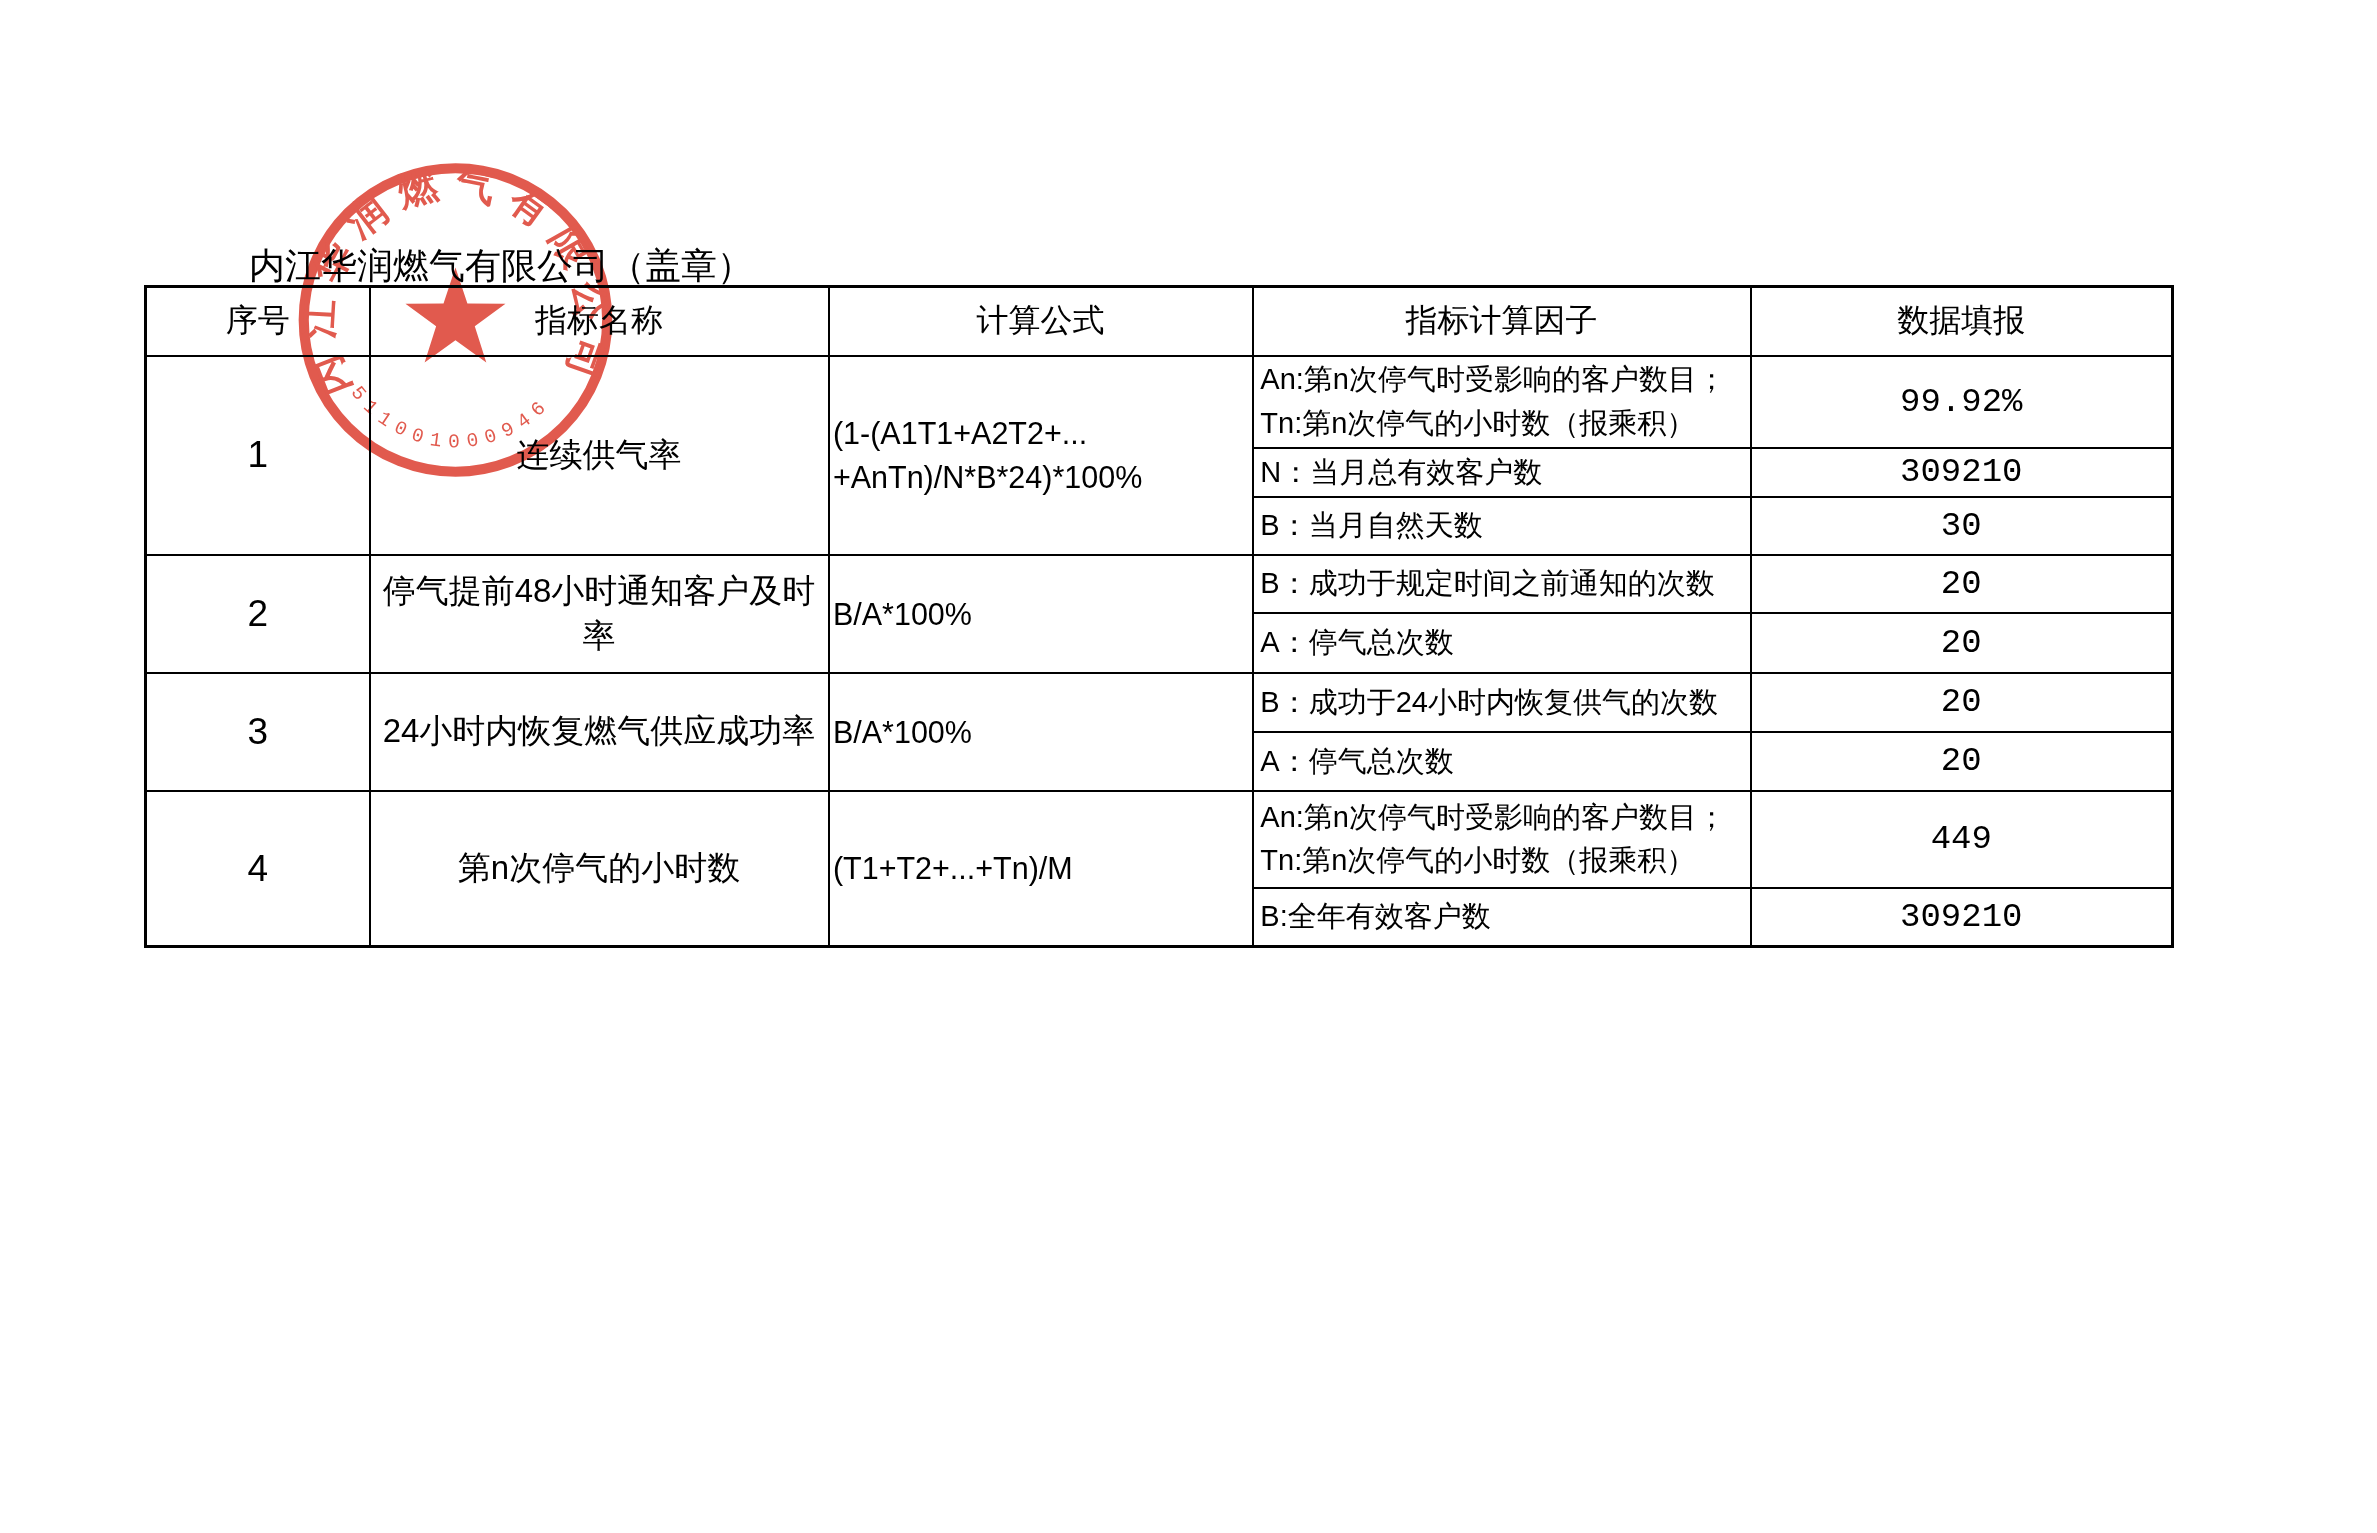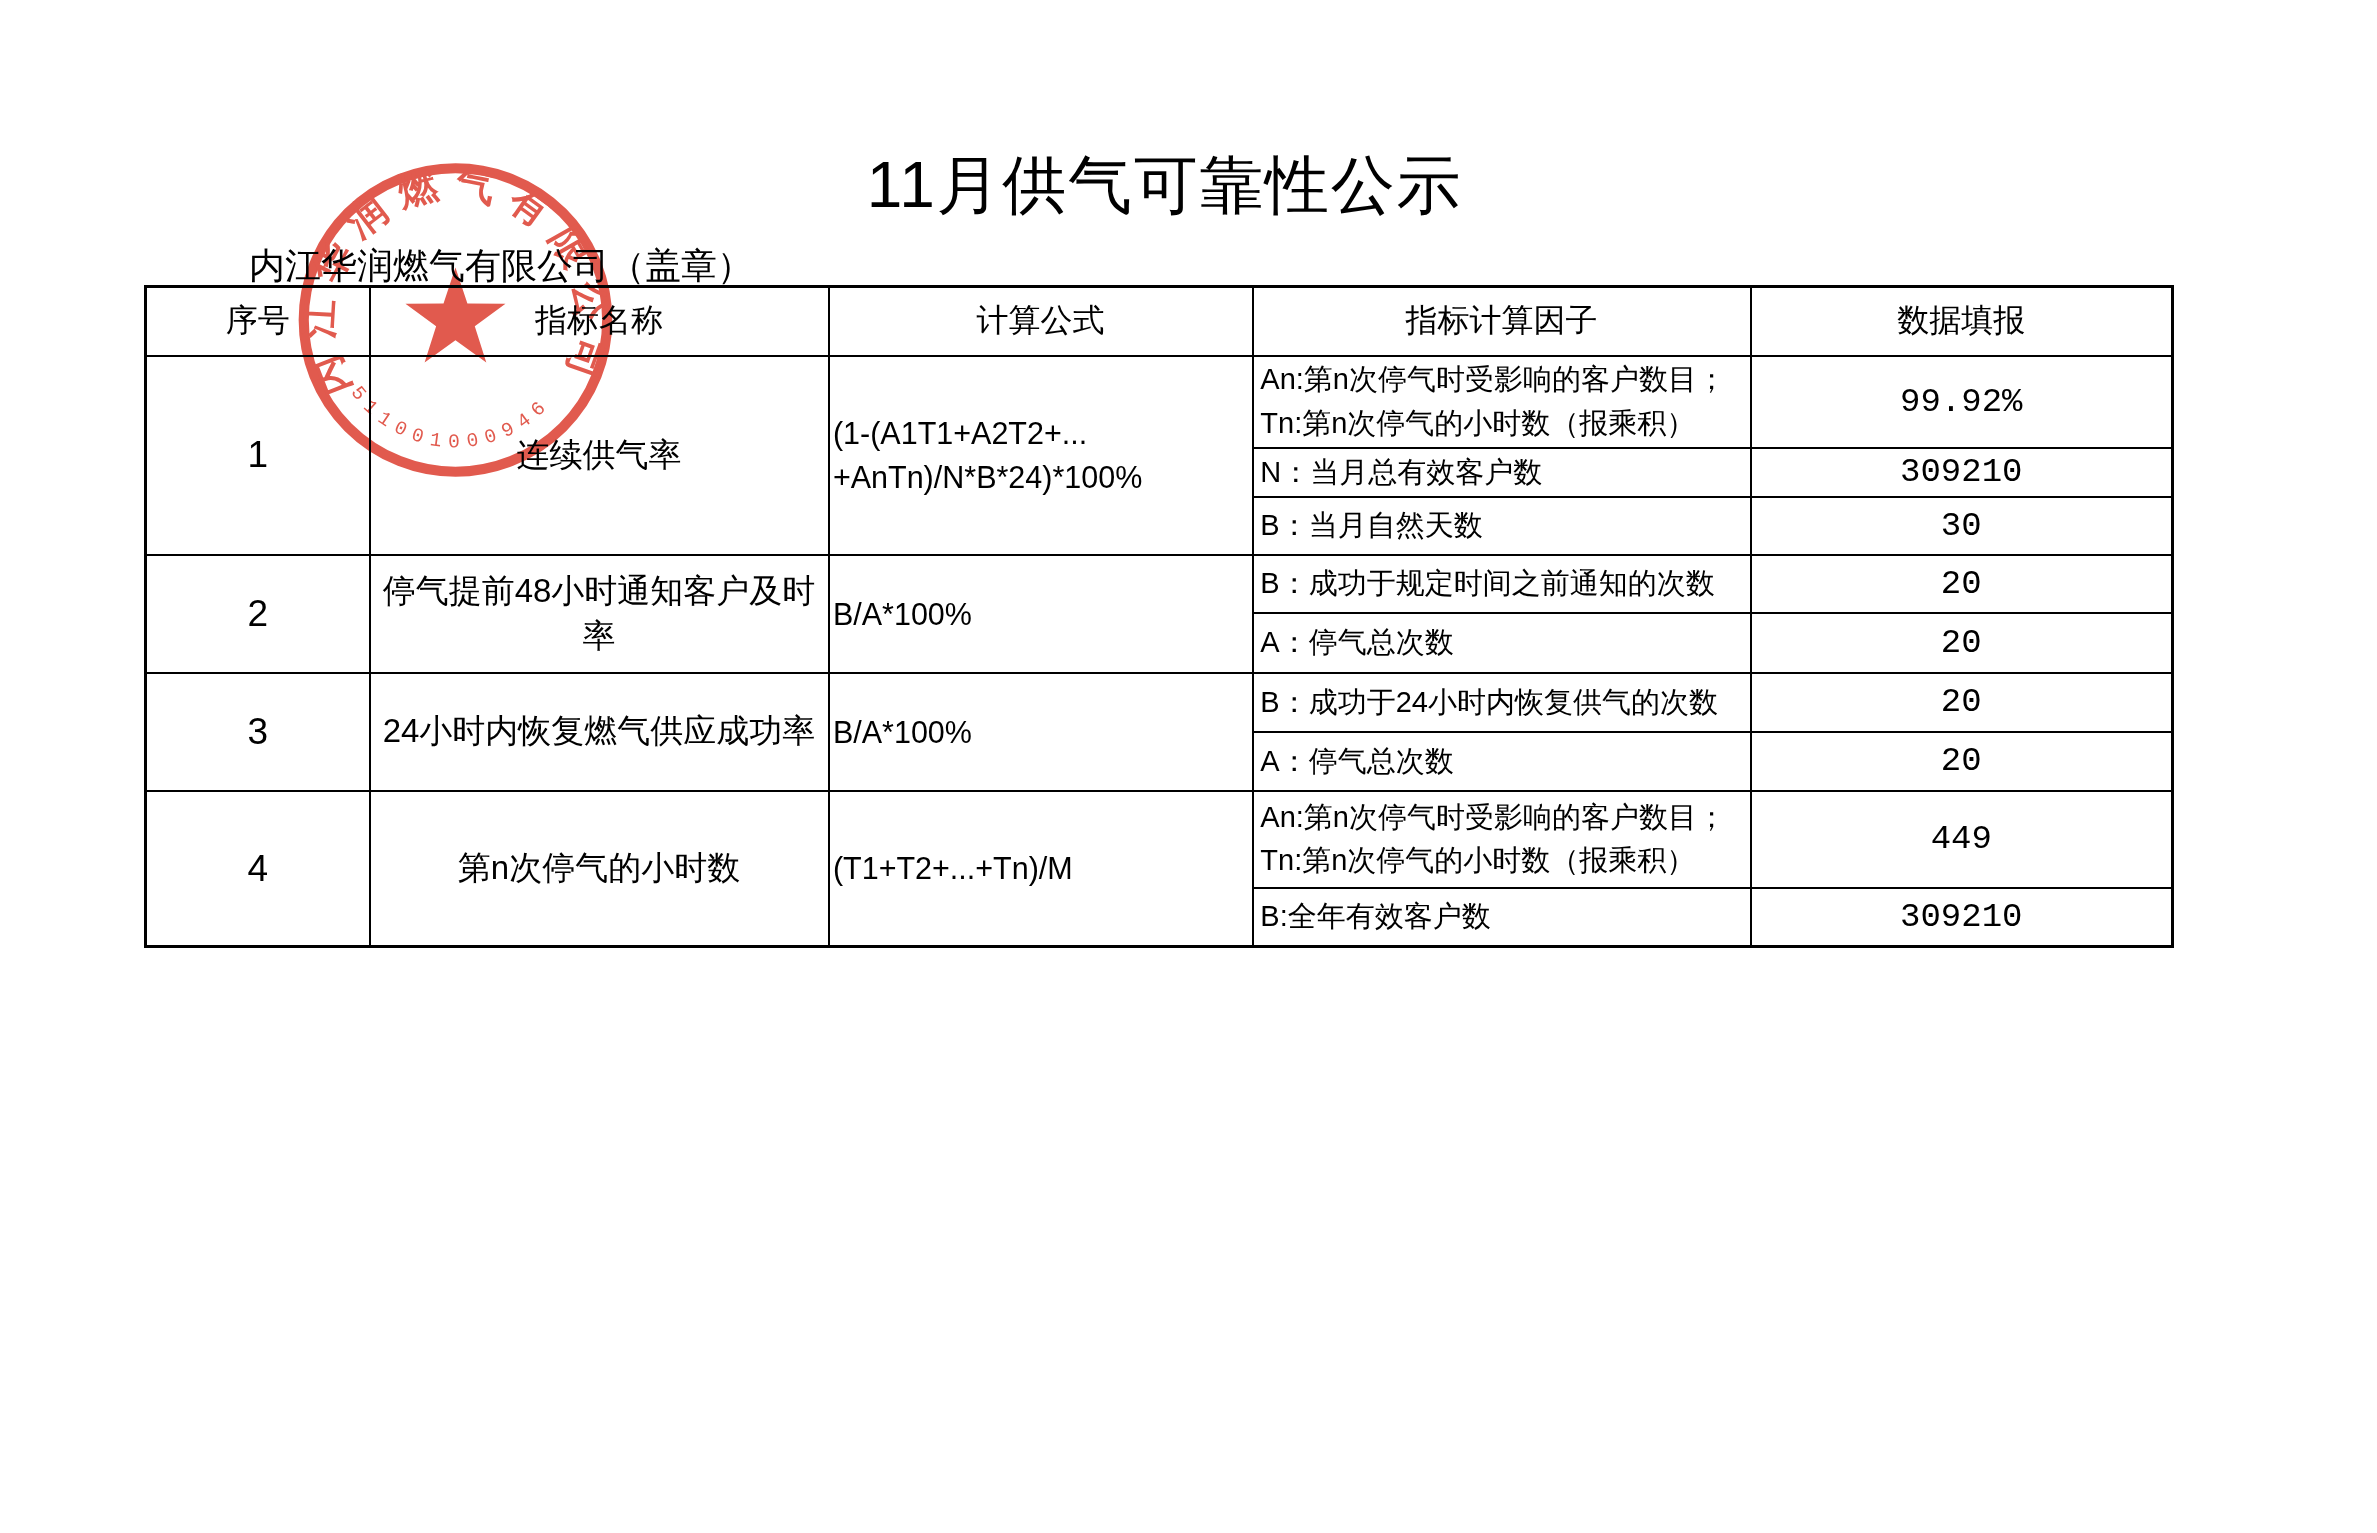--- a/index.html
+++ b/index.html
@@ -116,21 +116,20 @@
     font-family:"Liberation Mono",monospace;
     font-size:23px;
     letter-spacing:9px;
   }
 </style>
 </head>
 <body>
 
 <div class="page">
 
-  <div class="title">11月供气可靠性公示</div>
 
   <div class="company-line">内江华润燃气有限公司（盖章）</div>
 
   <table class="main">
     <colgroup>
       <col style="width:224px">
       <col style="width:459px">
       <col style="width:424px">
       <col style="width:498px">
       <col style="width:422px">

